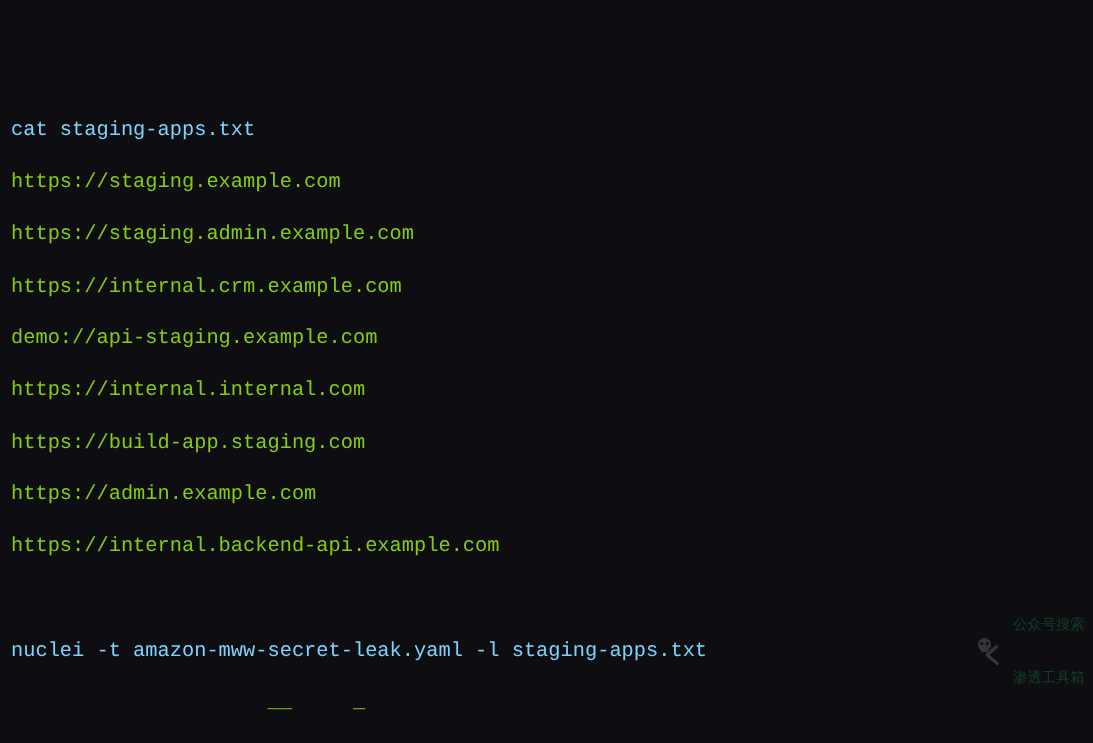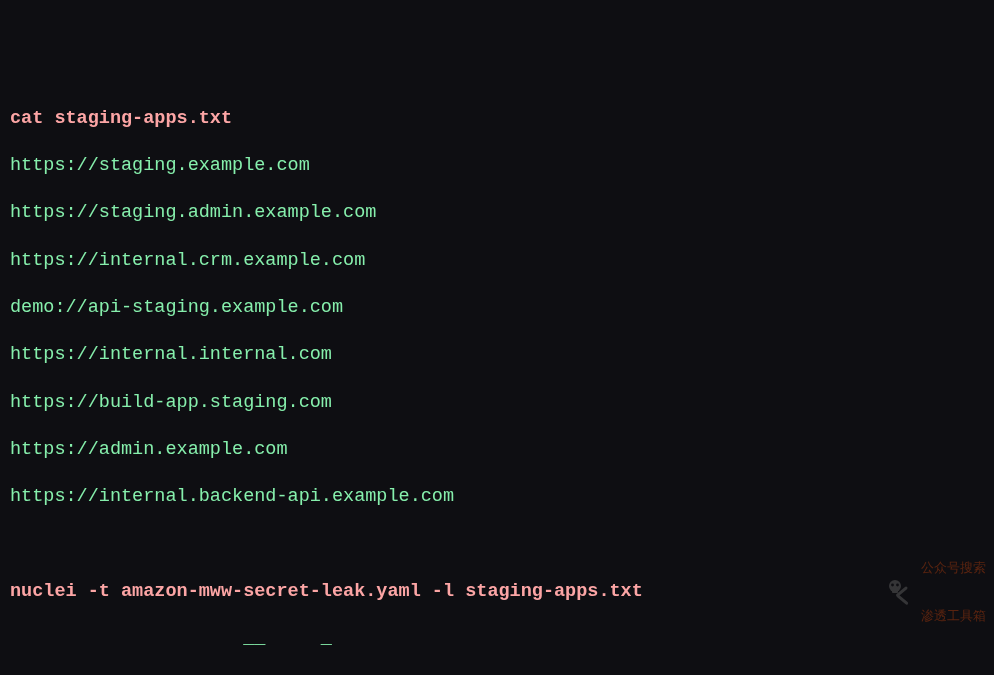--- a/index.html
+++ b/index.html
@@ -8,37 +8,37 @@
     color: #e4e4e4;
     font-family: "SFMono-Regular", Consolas, "Liberation Mono", Menlo, monospace;
     font-size: 18.5px;
     line-height: 1.28;
     padding: 12px 10px;
     width: 994px;
     height: 675px;
     overflow: hidden;
     white-space: pre;
   }
-  .bold { font-weight: 700; color: #fca5a5; }
-  .dim  { color: #86efac; }
+  .bold { font-weight: 400; color: #7dd3fc; }
+  .dim  { color: #84cc16; }
   .watermark {
     position: absolute;
     right: 8px;
     bottom: 18px;
     display: flex;
     align-items: center;
     gap: 6px;
     opacity: 0.42;
     font-family: sans-serif;
   }
   .watermark .wm-icon {
     width: 32px; height: 32px;
     display:flex; align-items:center; justify-content:center;
   }
-  .watermark .wm-text { font-size: 13px; line-height: 1.25; color:#c2410c; }
+  .watermark .wm-text { font-size: 13px; line-height: 1.25; color:#15803d; }
   .line { display:block; }
 </style>
 </head>
 <body>
 
 
 
 <span class="line bold">cat staging-apps.txt</span>
 <span class="line dim">https://staging.example.com</span>
 <span class="line dim">https://staging.admin.example.com</span>

